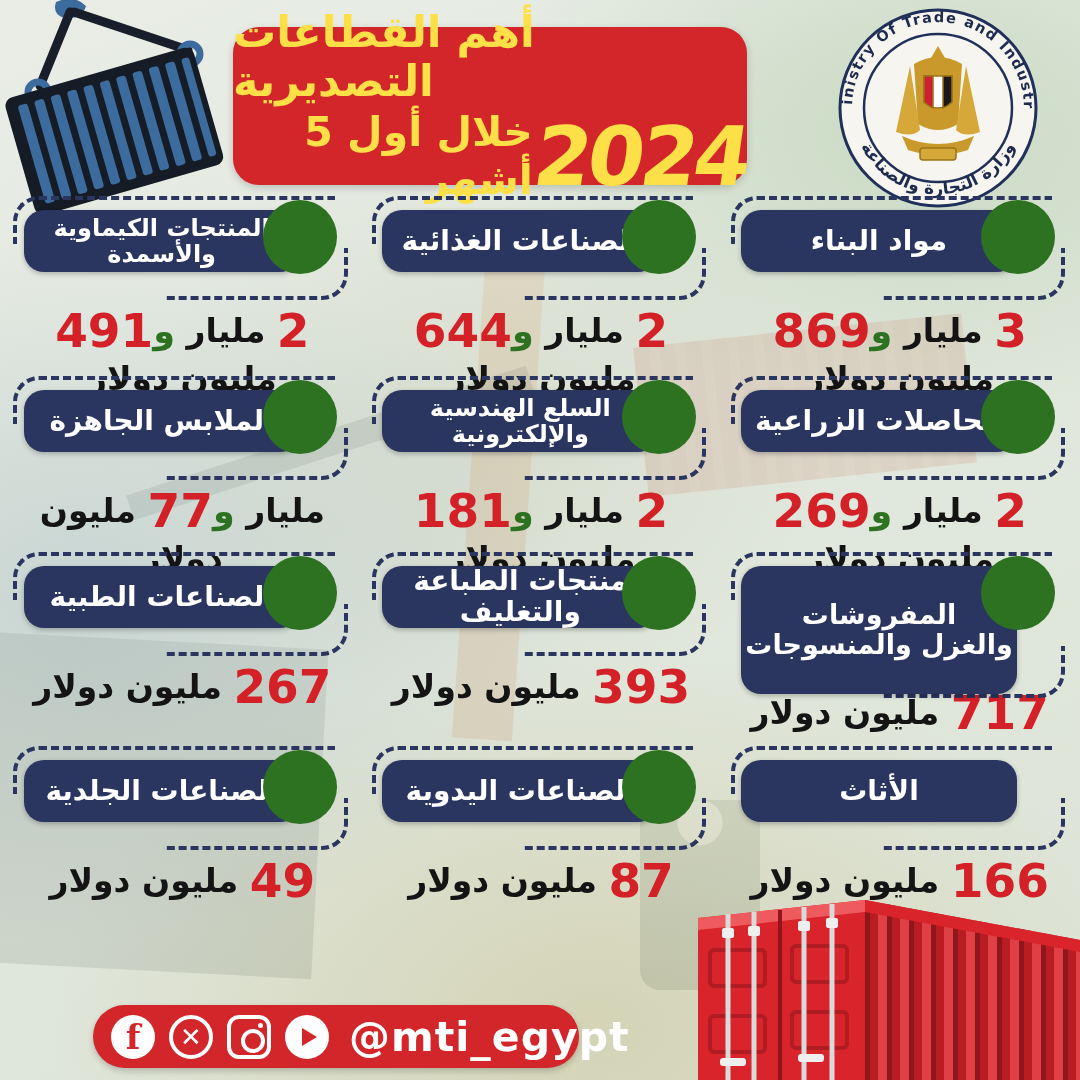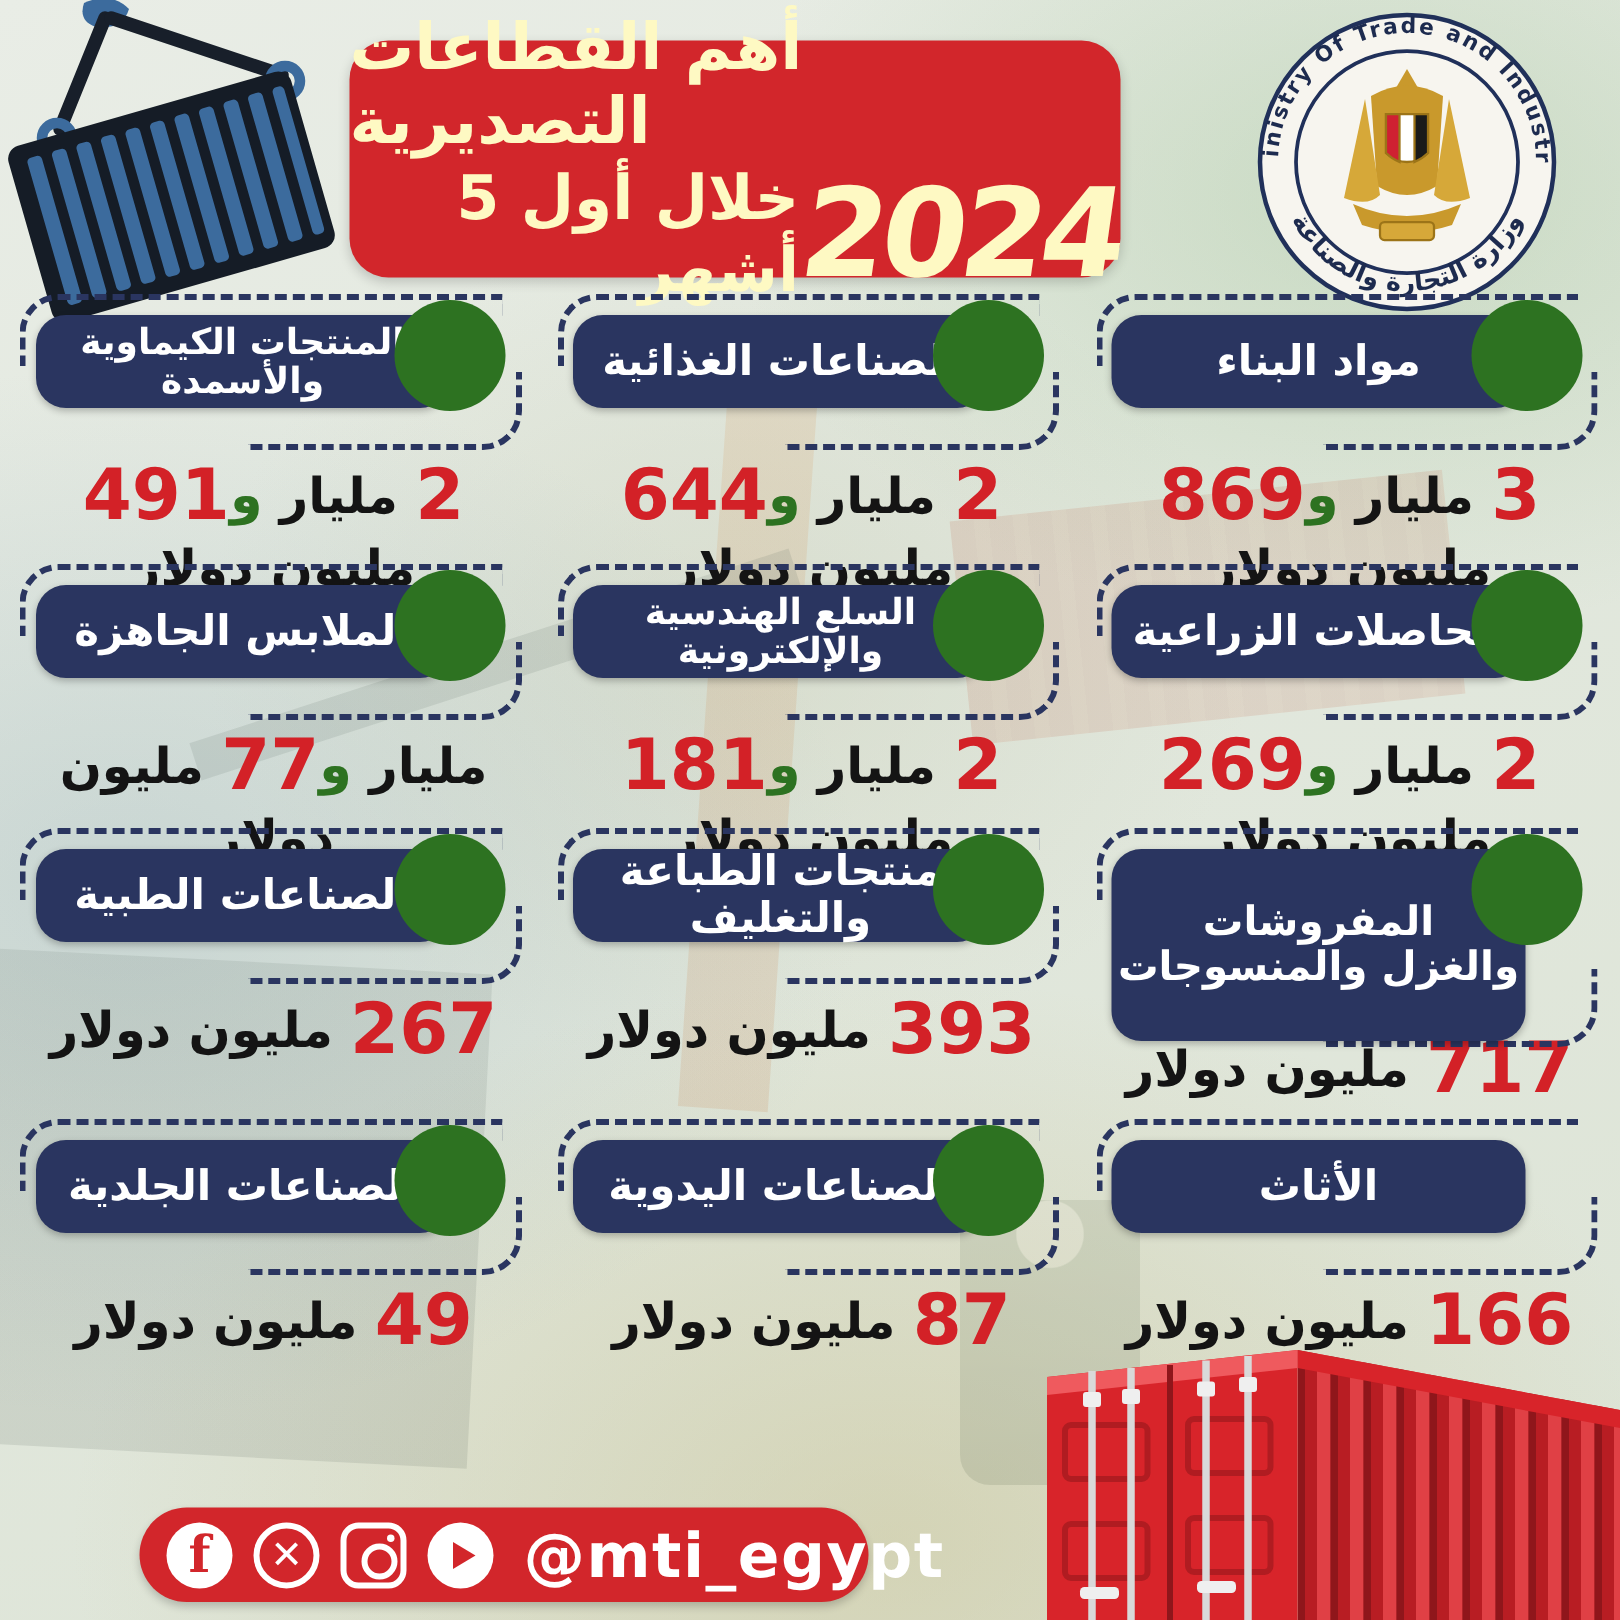--- a/index.html
+++ b/index.html
@@ -15,21 +15,21 @@
   
   .bg-shape{position:absolute;pointer-events:none;}
   .bg-mast{left:470px;top:220px;width:60px;height:520px;background:linear-gradient(#d98a3f,#c26b2d);opacity:.14;transform:rotate(4deg);}
   .bg-boom{left:120px;top:430px;width:420px;height:26px;background:#4a5d52;opacity:.12;transform:rotate(-18deg);}
   .bg-cont{left:640px;top:330px;width:330px;height:150px;background:repeating-linear-gradient(90deg,#b84a2e 0 16px,#c8603e 16px 26px);opacity:.13;transform:rotate(-6deg);}
   .bg-hull{left:-40px;top:640px;width:360px;height:330px;background:linear-gradient(#53655c,#39463f);opacity:.12;transform:rotate(3deg);}
   .bg-worker{left:640px;top:800px;width:120px;height:190px;background:radial-gradient(circle at 50% 12%, #e8e2d4 0 22px, rgba(0,0,0,0) 23px),linear-gradient(#7d8a6c,#5d6b52);opacity:.16;border-radius:20px;}
 
   
   .banner{position:absolute;left:233px;top:27px;width:514px;height:158px;background:#d2262b;border-radius:26px;
-    display:flex;flex-direction:column;align-items:center;justify-content:center;color:#fef9c3;box-shadow:0 3px 8px rgba(0,0,0,.18);}
+    display:flex;flex-direction:column;align-items:center;justify-content:center;color:#fde047;box-shadow:0 3px 8px rgba(0,0,0,.18);}
   .banner .l1{font-size:43px;font-weight:bold;line-height:1.15;}
   .banner .l2{font-size:41px;font-weight:bold;display:flex;flex-direction:row-reverse;align-items:center;gap:2px;margin-top:2px;}
   .banner .year{font-size:82px;font-weight:bold;line-height:.9;display:inline-block;transform:skewX(-8deg);letter-spacing:-4px;}
 
   
   .logo{position:absolute;left:836px;top:6px;width:204px;height:204px;}
 
   
   .tl-cont{position:absolute;left:0;top:0;width:236px;height:220px;}
 

